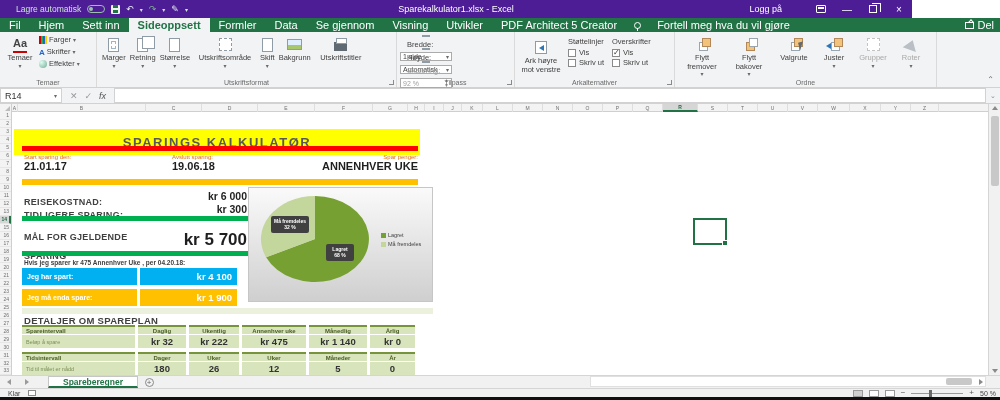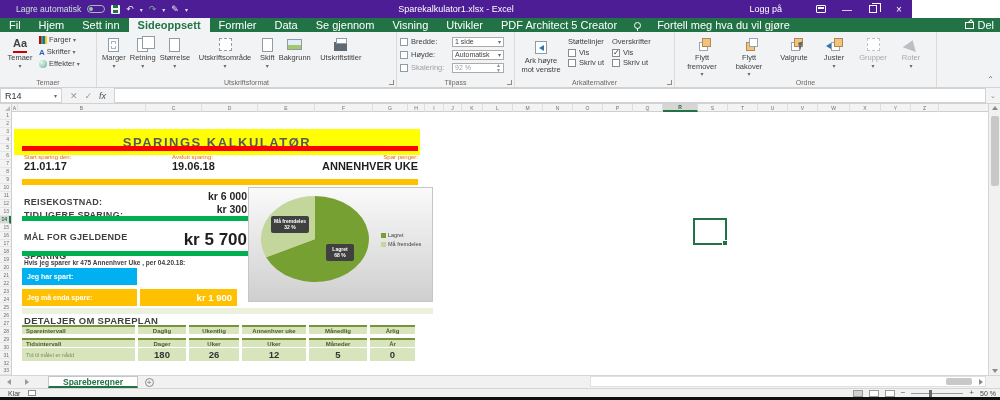--- a/index.html
+++ b/index.html
@@ -61,21 +61,21 @@
   .icon-rtl:before{content:"";position:absolute;right:2px;top:3px;border-top:3px solid transparent;border-bottom:3px solid transparent;border-right:5px solid #2e75b6;}
   .sq{width:9px;height:9px;border:1px solid #b0885a;background:#f2c378;position:absolute;}
   .sq.back{left:4px;top:4px;background:#fff;border-color:#9aa6af;}
   .icon-stack{position:relative;width:15px;height:14px;}
   .icon-stack.rev .sq{background:#fff;border-color:#9aa6af;}
   .icon-stack.rev .sq.back{background:#f2c378;border-color:#b0885a;}
   .icon-alignL:before{content:"";position:absolute;left:-1px;top:5px;border-top:3px solid transparent;border-bottom:3px solid transparent;border-right:5px solid #2e75b6;}
   .cursor-arrow{position:absolute;right:-2px;top:4px;width:0;height:0;border-left:5px solid #5f6a72;border-bottom:8px solid transparent;transform:rotate(-15deg);}
   .icon-rot{width:0;height:0;border-left:7px solid transparent;border-right:7px solid transparent;border-bottom:10px solid #b9bfc4;transform:rotate(20deg);}
   
-  .fit-row{display:flex;align-items:center;gap:3px;height:13px;}
+  .fit-row{display:flex;align-items:center;gap:3px;height:13px;flex-direction:column;}
   .fit-ic{width:8px;height:8px;border:1px solid #8f9ba5;background:#fff;}
   .fit-lbl{width:38px;text-align:left;}
   .fit-field{width:52px;height:10px;border:1px solid #ababab;background:#fff;display:flex;align-items:center;justify-content:space-between;padding:0 2px;font-size:7px;}
   .fit-row.dim,.fit-row.dim .fit-field{color:#a0a0a0;}
   .spin{font-size:5px;line-height:1;color:#8a8a8a;}
   
   .cb{display:inline-block;width:8px;height:8px;border:1px solid #8a8a8a;background:#fff;position:relative;margin-right:3px;vertical-align:-1px;}
   .cb.checked:after{content:"✓";position:absolute;left:0;top:-2px;font-size:8px;color:#333;}
   .opt-col{display:flex;flex-direction:column;gap:1px;padding:2px 4px;}
   .opt-title{font-size:7.5px;margin-bottom:1px;}
@@ -537,20 +537,21 @@
 
     <div class="abs bar green1"></div>
     <div class="abs" style="left:12px;top:113px;width:120px;line-height:1.2"><span class="costlbl">MÅL FOR GJELDENDE SPARING</span></div>
     <div class="abs costval" style="left:150px;top:118px;width:85px;font-size:17px">kr 5 700</div>
     <div class="abs bar green2"></div>
 
     <div class="abs note" style="left:12px;top:147px">Hvis jeg sparer kr 475 Annenhver Uke , per 04.20.18:</div>
 
     <div class="abs prow blue" style="left:10px;top:156px">
       <span class="pl">Jeg har spart:</span>
+      <span class="pv">kr 4 100</span>
     </div>
     <div class="abs prow yellow" style="left:10px;top:177px">
       <span class="pl">Jeg må enda spare:</span>
       <span class="pv">kr 1 900</span>
     </div>
 
     <div class="abs chartpanel">
       <svg style="position:absolute;left:10px;top:6px" width="112" height="90" viewBox="0 0 112 90">
         <path id="slice-dark" d="M56,45 L56,2 A54,43 0 1 1 7.1,63.3 Z" fill="#77a033"></path>
         <path id="slice-light" d="M56,45 L7.1,63.3 A54,43 0 0 1 56,2 Z" fill="#c3d69b"></path>
@@ -577,20 +578,28 @@
     <div class="abs dettitle" style="left:12px;top:203px">DETALJER OM SPAREPLAN</div>
 
     <div class="abs ttable" id="plan-table">
         <div class="trow hdr">
           <div class="tcell lbl" style="width: 113px;">Spareintervall</div>
           <div class="tcell" style="width: 48px;">Daglig</div>
           <div class="tcell" style="width: 50px;">Ukentlig</div>
           <div class="tcell" style="width: 64px;">Annenhver uke</div>
           <div class="tcell" style="width: 58px;">Månedlig</div>
           <div class="tcell" style="width: 45px;">Årlig</div>
+        </div>
+        <div class="trow val">
+          <div class="tcell lbl" style="width: 113px;">Beløp å spare</div>
+          <div class="tcell" style="width: 48px;">kr 32</div>
+          <div class="tcell" style="width: 50px;">kr 222</div>
+          <div class="tcell" style="width: 64px;">kr 475</div>
+          <div class="tcell" style="width: 58px;">kr 1 140</div>
+          <div class="tcell" style="width: 45px;">kr 0</div>
         </div>
         <div class="tgap"></div>
         <div class="trow hdr">
           <div class="tcell lbl" style="width: 113px;">Tidsintervall</div>
           <div class="tcell" style="width: 48px;">Dager</div>
           <div class="tcell" style="width: 50px;">Uker</div>
           <div class="tcell" style="width: 64px;">Uker</div>
           <div class="tcell" style="width: 58px;">Måneder</div>
           <div class="tcell" style="width: 45px;">År</div>
         </div>

